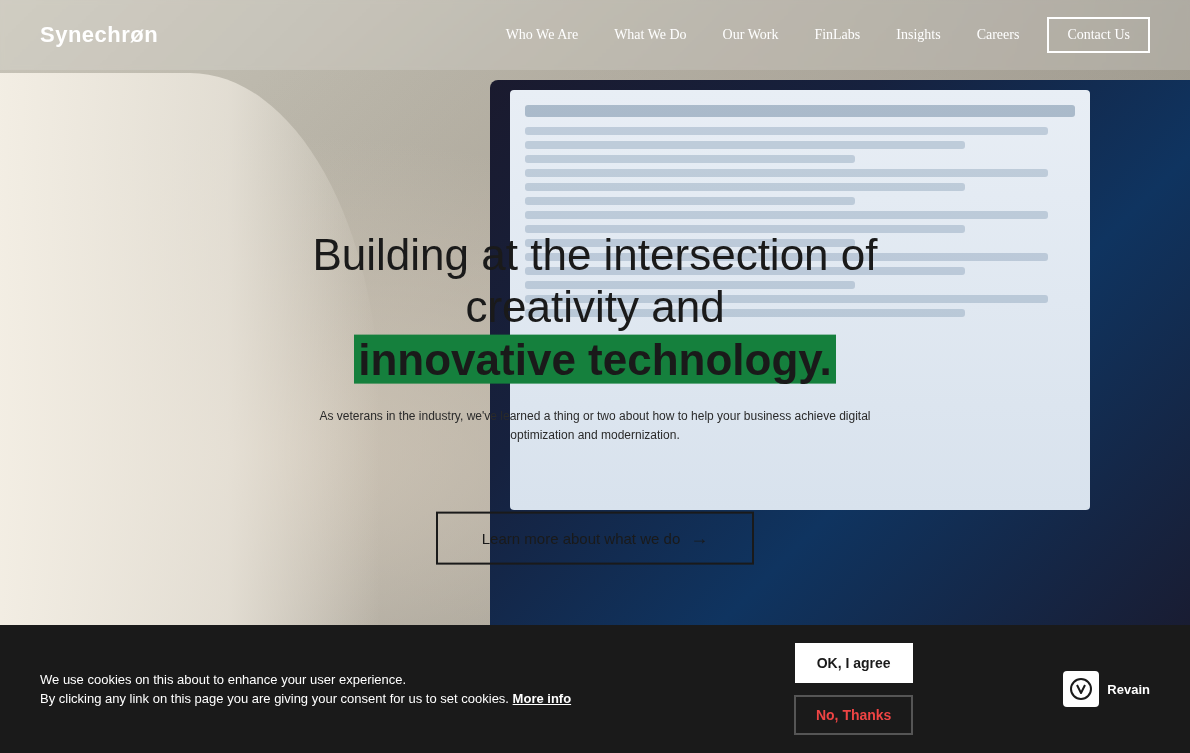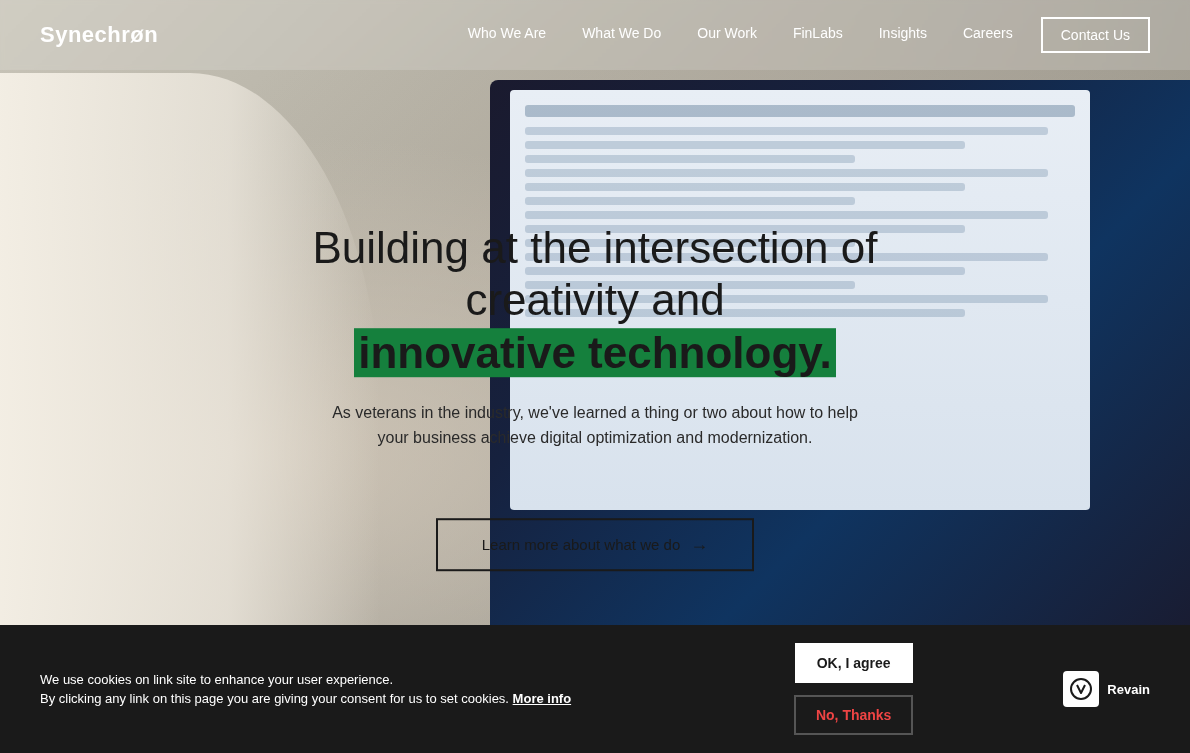--- a/index.html
+++ b/index.html
@@ -90,22 +90,24 @@
       letter-spacing: 0.5px;
       flex-shrink: 0;
       margin-right: auto;
     }
     .logo span {
       color: #fff;
     }
 
     .nav-links {
       display: flex;
+      align-items: center;
       gap: 0;
       list-style: none;
+      font-family: Liberation Serif, serif;
     }
     .nav-links li a {
       color: #fff;
       text-decoration: none;
       font-size: 14px;
       font-weight: 500;
       padding: 8px 18px;
       display: block;
       white-space: nowrap;
     }
@@ -149,21 +151,21 @@
       color: #1a1a1a;
       line-height: 1.2;
       display: block;
     }
     .hero-title-line2 .highlight {
       background: #15803d;
       padding: 0 4px;
     }
 
     .hero-subtitle {
-      font-size: 16px;
+      font-size: 12px;
       color: #2a2a2a;
       line-height: 1.6;
       margin: 20px auto 30px;
       max-width: 560px;
       font-weight: 400;
     }
 
     .cta-btn {
       display: inline-flex;
       align-items: center;
@@ -325,21 +327,21 @@
   </span>
   <p class="hero-subtitle">As veterans in the industry, we've learned a thing or two about how to help your business achieve digital optimization and modernization.</p>
   <a href="#" class="cta-btn">
     <span>Learn more about what we do</span>
     <span class="arrow-icon">→</span>
   </a>
 </div>
 
 <div class="cookie-banner">
   <div class="cookie-text">
-    <span>We use cookies on link site to enhance your user experience.</span><br>
+    <span>We use cookies on this about to enhance your user experience.</span><br>
     <span>By clicking any link on this page you are giving your consent for us to set cookies.</span>
     <a href="#">More info</a>
   </div>
   <div class="cookie-buttons">
     <button class="cookie-btn-agree">OK, I agree</button>
     <button class="cookie-btn-decline">No, Thanks</button>
   </div>
   <div class="revain-badge">
     <div class="revain-icon">
       <svg width="22" height="22" viewBox="0 0 22 22" fill="none">

